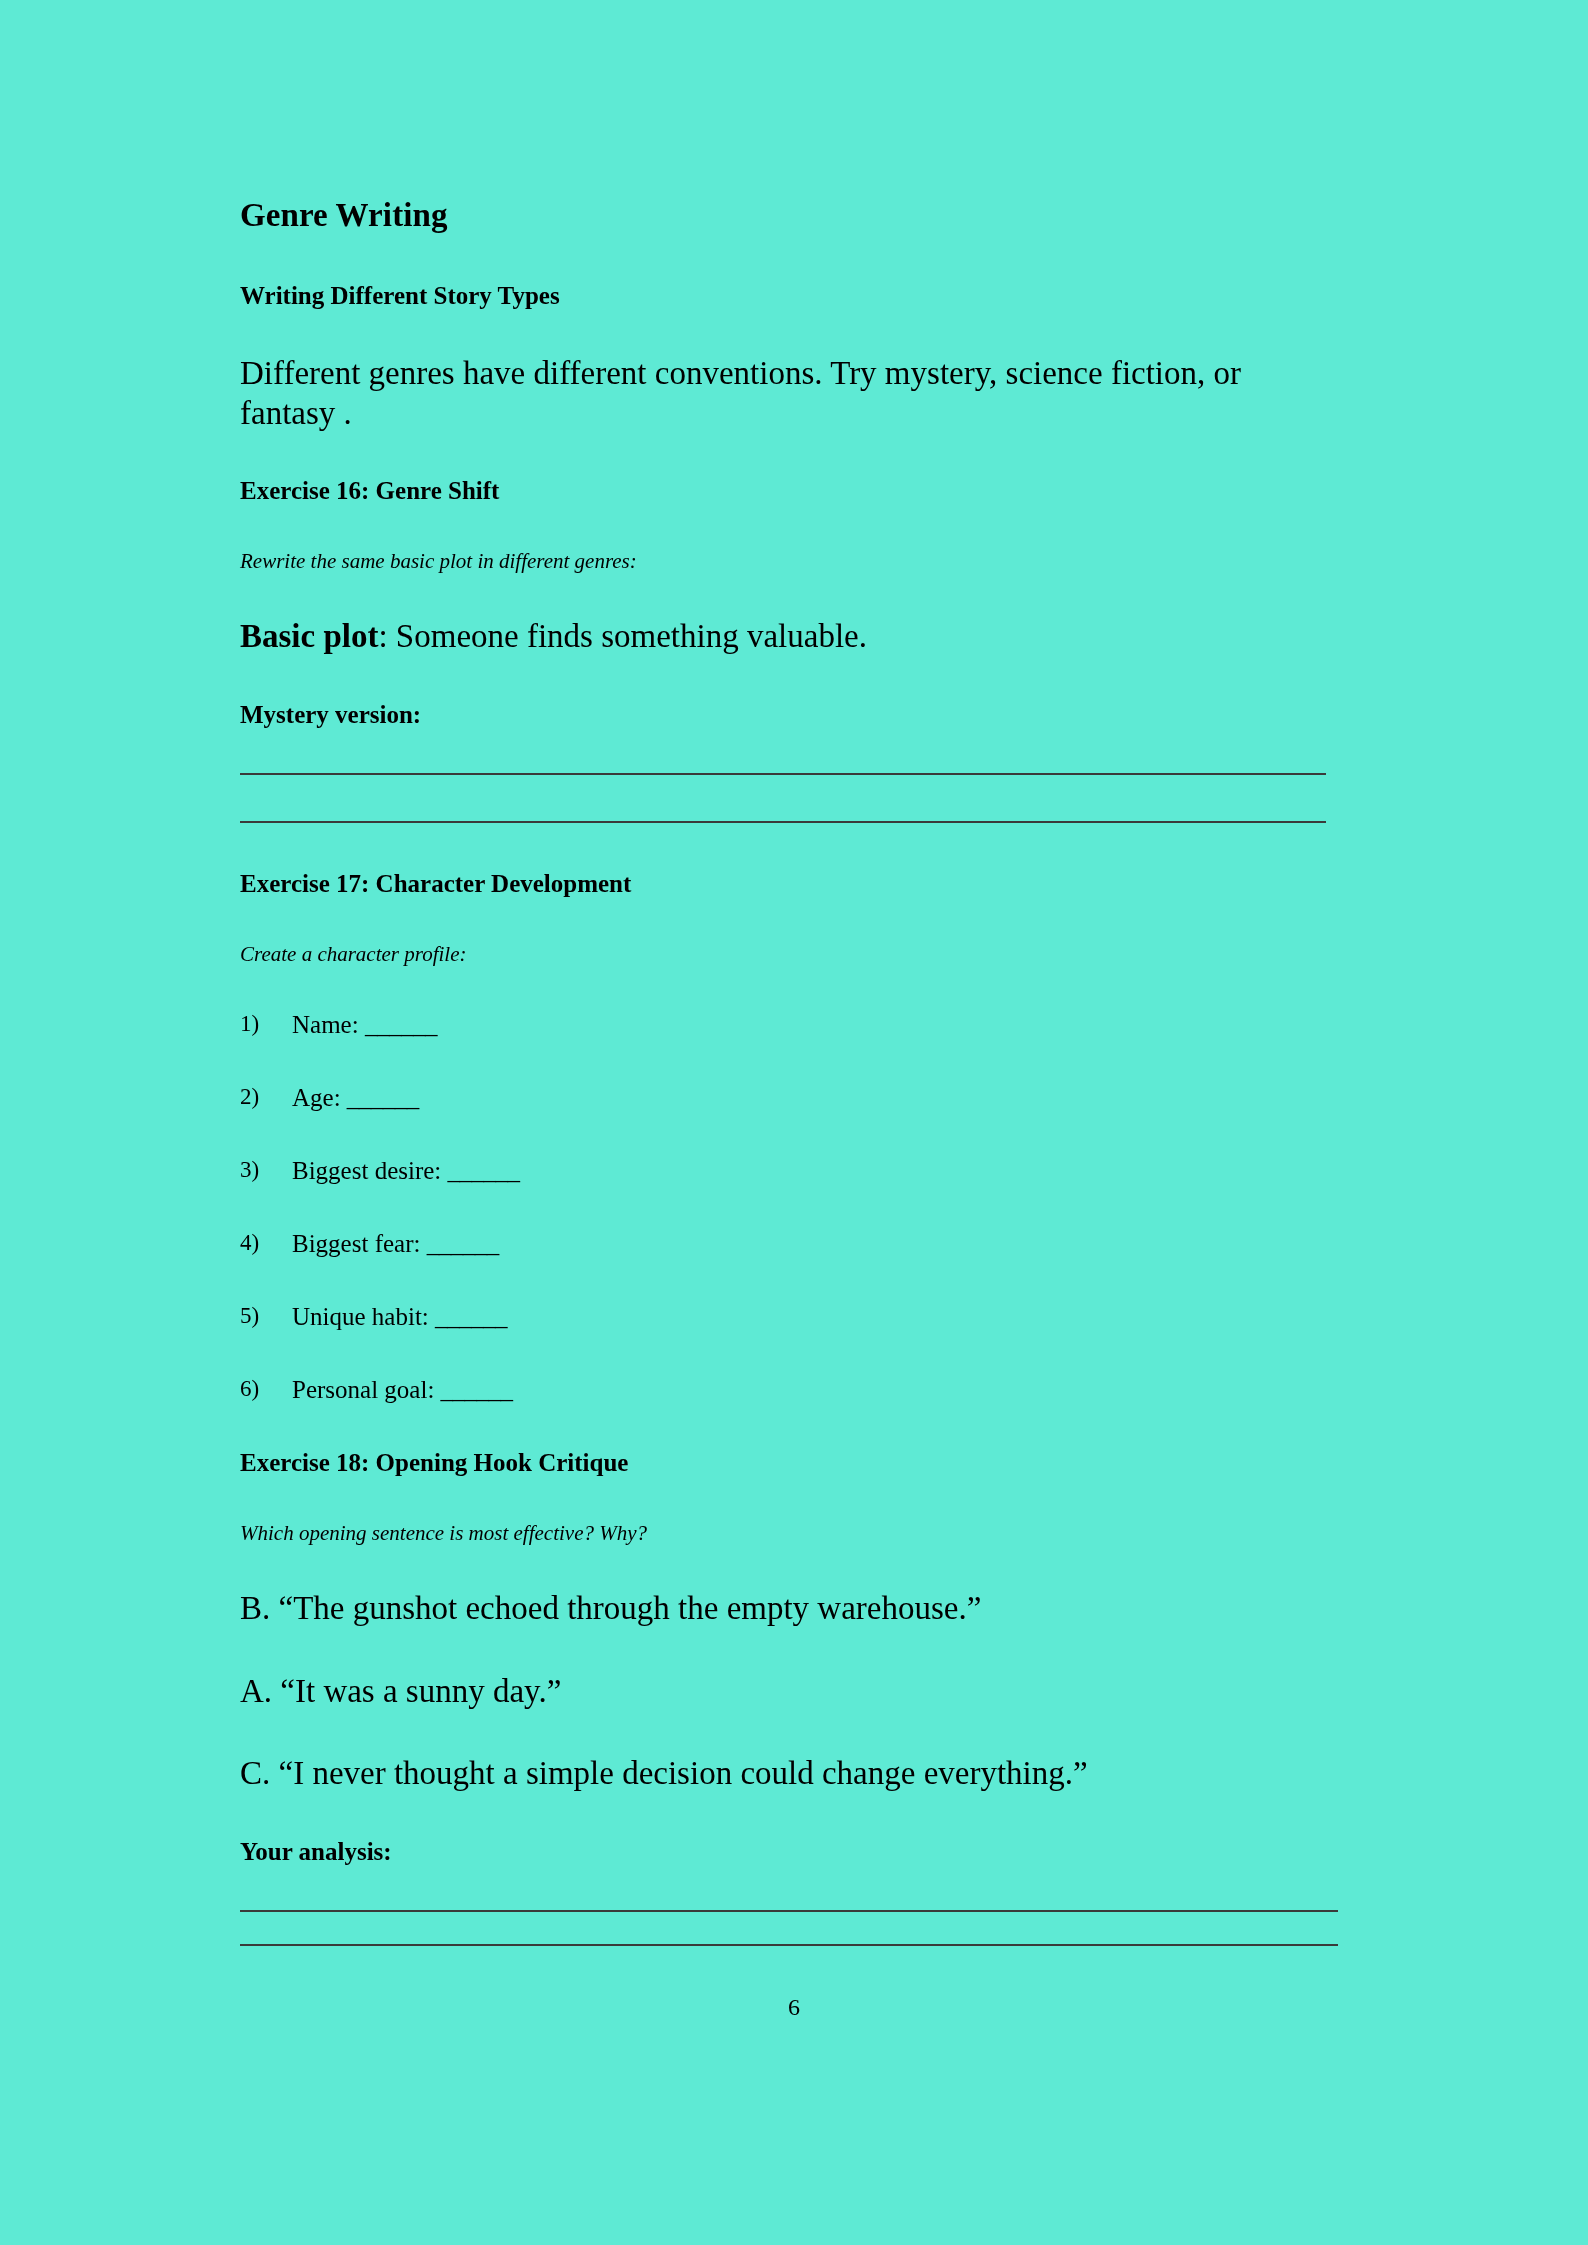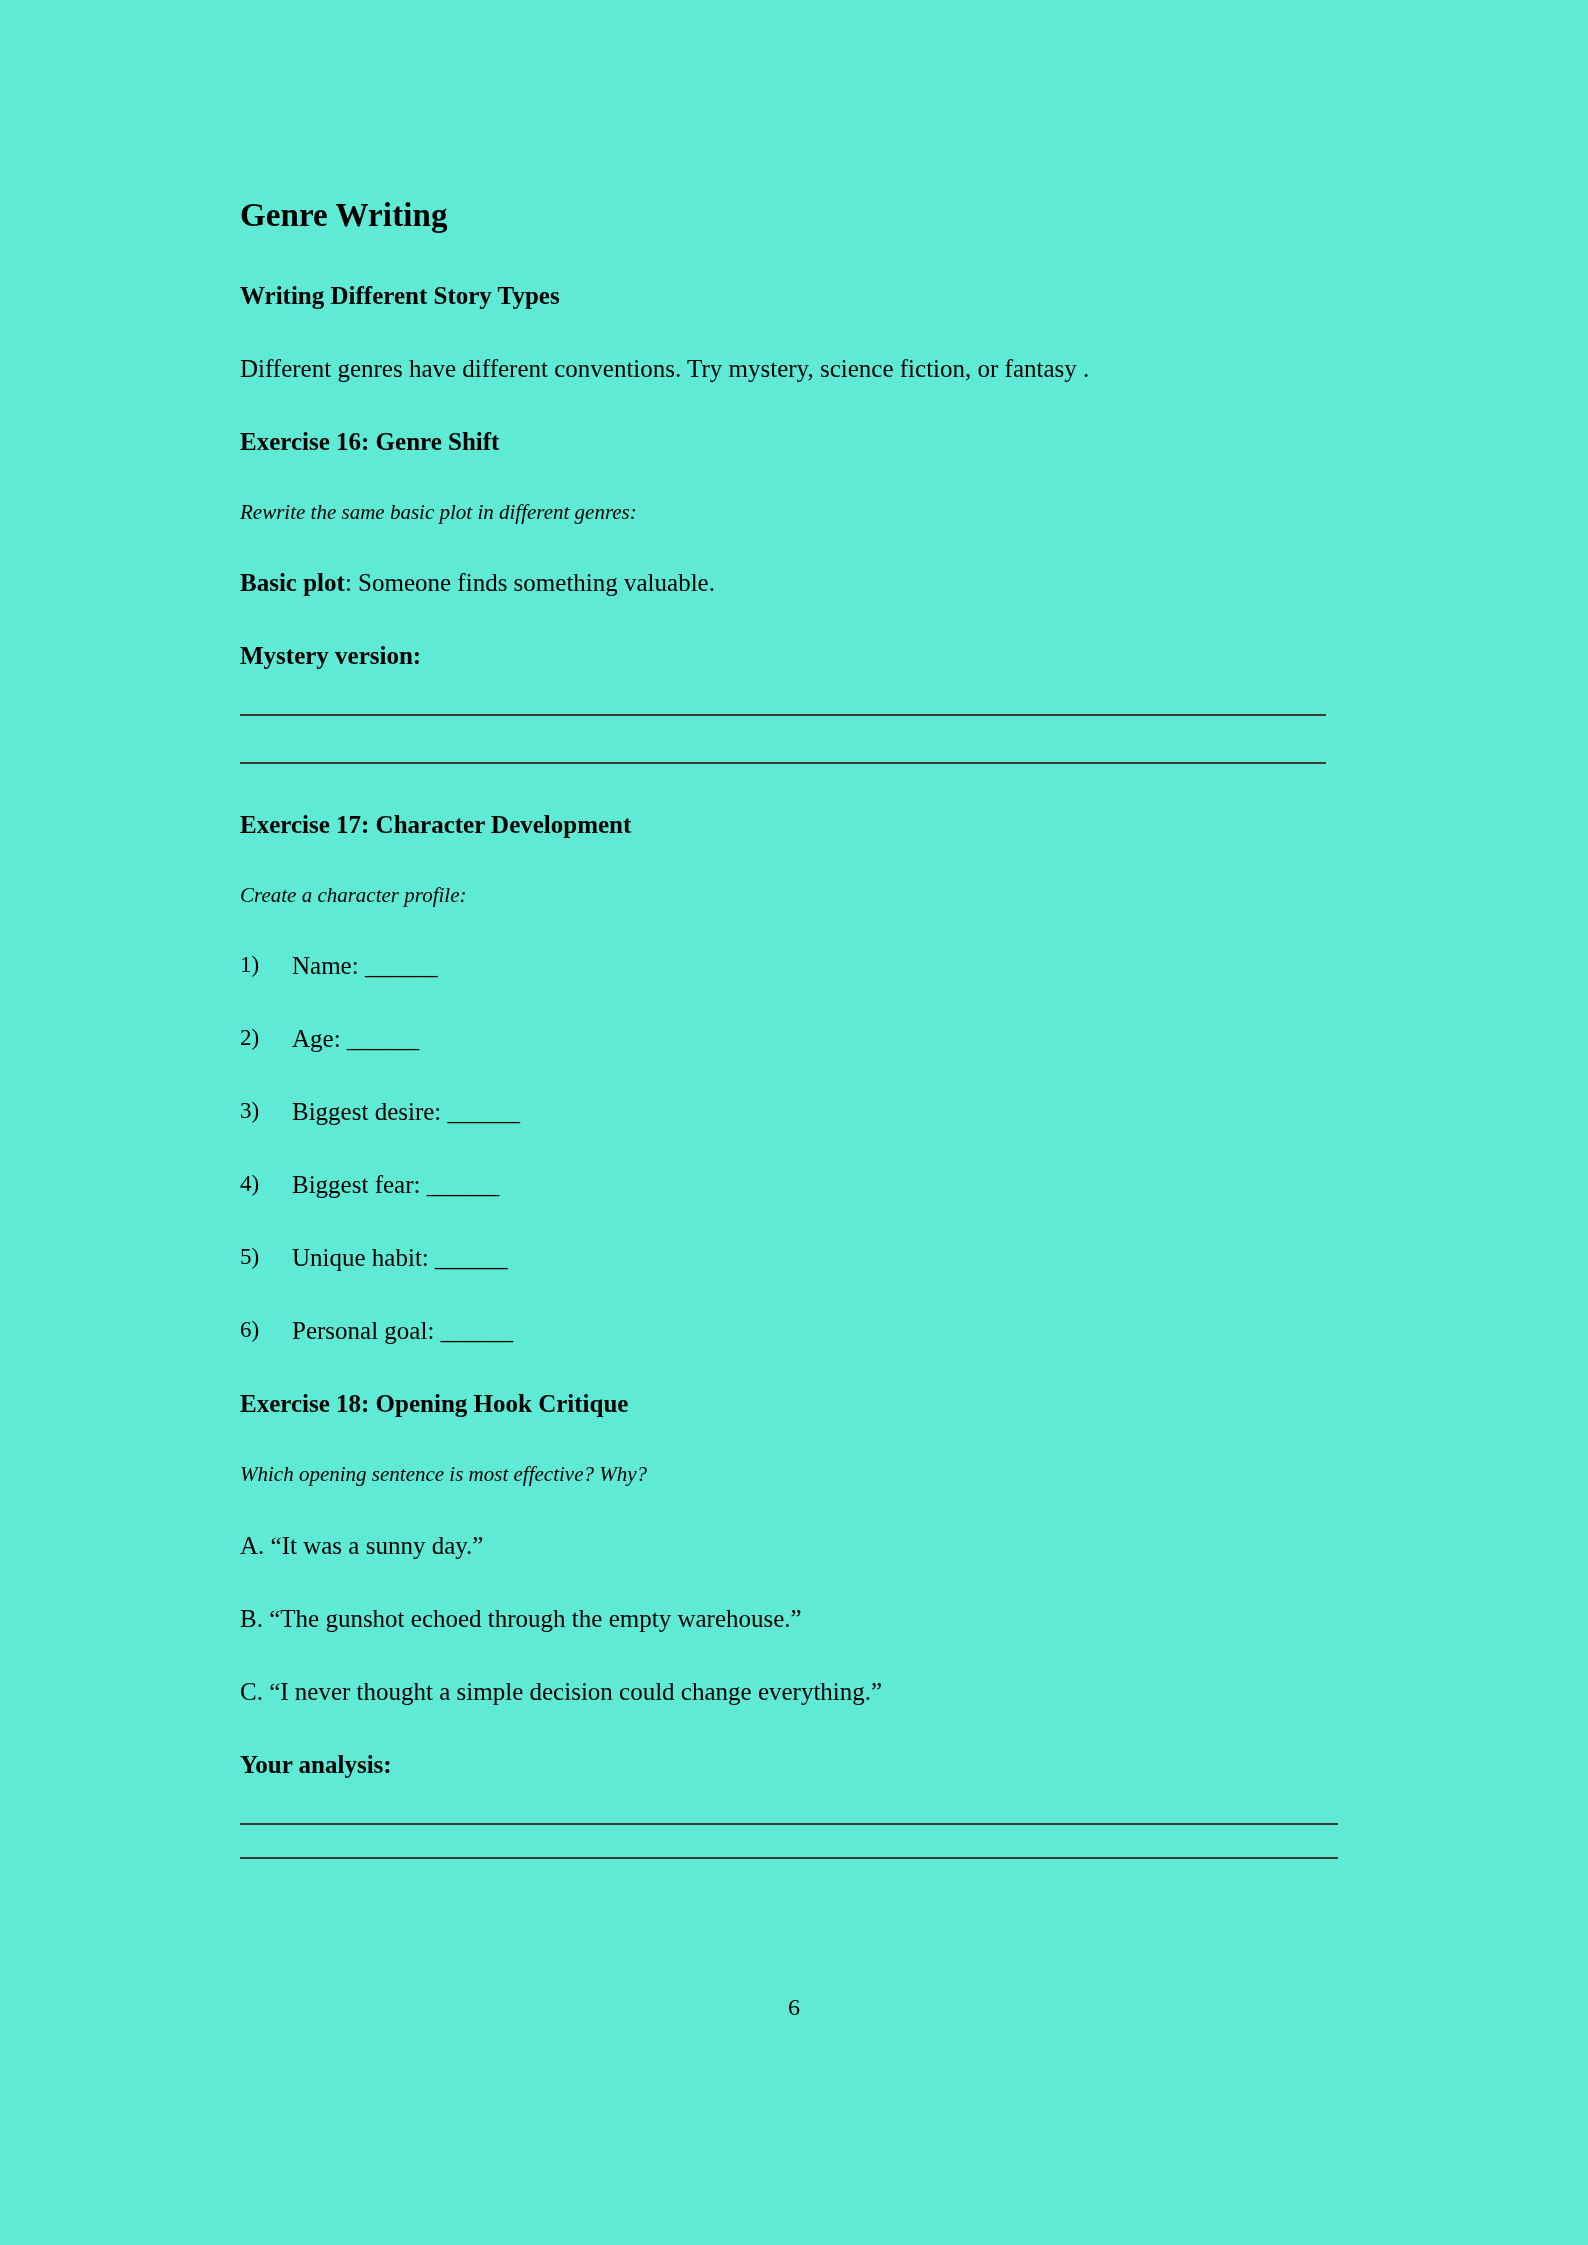--- a/index.html
+++ b/index.html
@@ -33,21 +33,21 @@
     margin: 0 0 46px 0;
     letter-spacing: 0.1px;
   }
   .heading {
     font-size: 25px;
     font-weight: bold;
     line-height: 1.2;
     margin: 0 0 43px 0;
   }
   .para {
-    font-size: 25px;
+    font-size: 33px;
     line-height: 1.2;
     margin: 0 0 43px 0;
   }
   .para-italic {
     font-size: 21px;
     font-style: italic;
     line-height: 1.2;
     margin: 0 0 43px 0;
   }
   .para b { font-weight: bold; }
@@ -156,22 +156,22 @@
         <span class="marker">6)</span>
         <span>Personal goal:</span>
         <span class="blank-inline">______</span>
       </li>
     </ol>
 
     <div class="heading">Exercise 18: Opening Hook Critique</div>
 
     <div class="para-italic">Which opening sentence is most effective? Why?</div>
 
+    <div class="para">B. “The gunshot echoed through the empty warehouse.”</div>
     <div class="para">A. “It was a sunny day.”</div>
-    <div class="para">B. “The gunshot echoed through the empty warehouse.”</div>
     <div class="para">C. “I never thought a simple decision could change everything.”</div>
 
     <div class="heading">Your analysis:</div>
 
     <hr class="rule w-long tight">
     <hr class="rule w-long tight">
   </div>
 
   <div class="page-number">6</div>
 </div>

